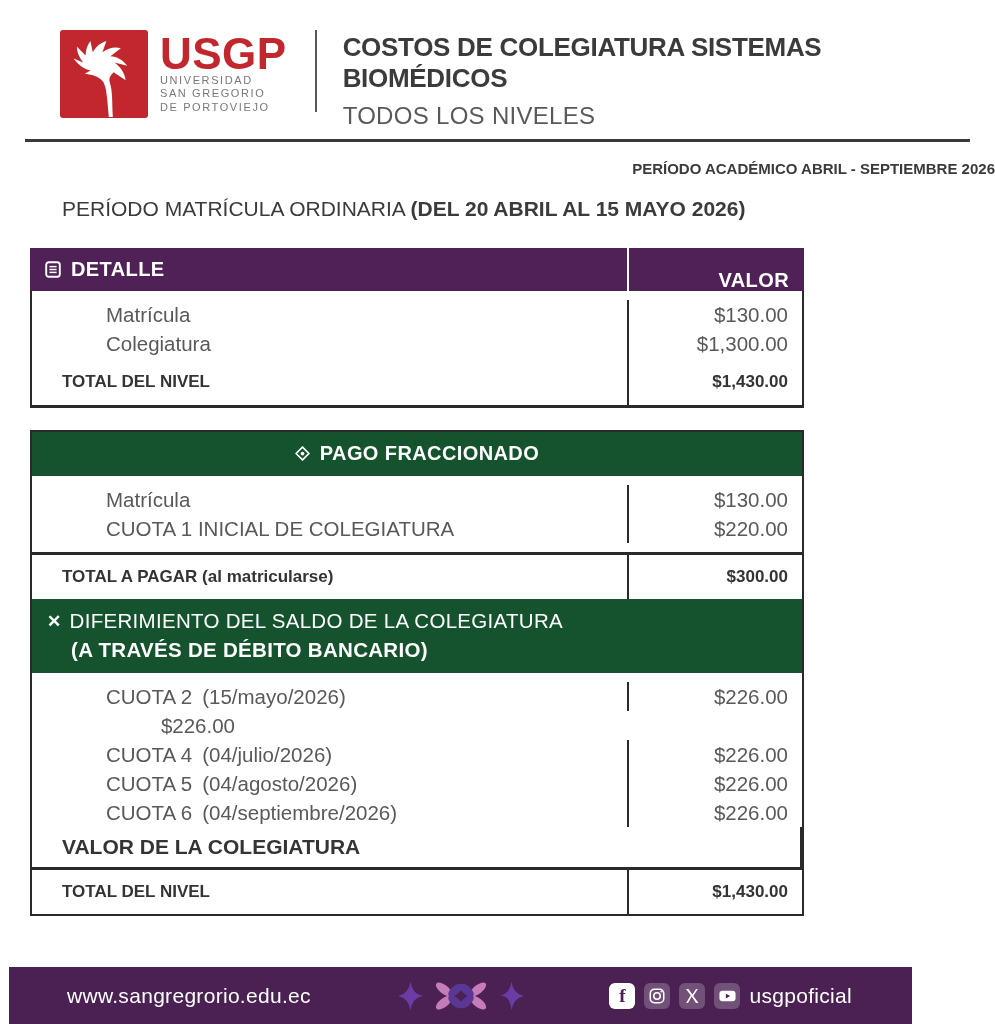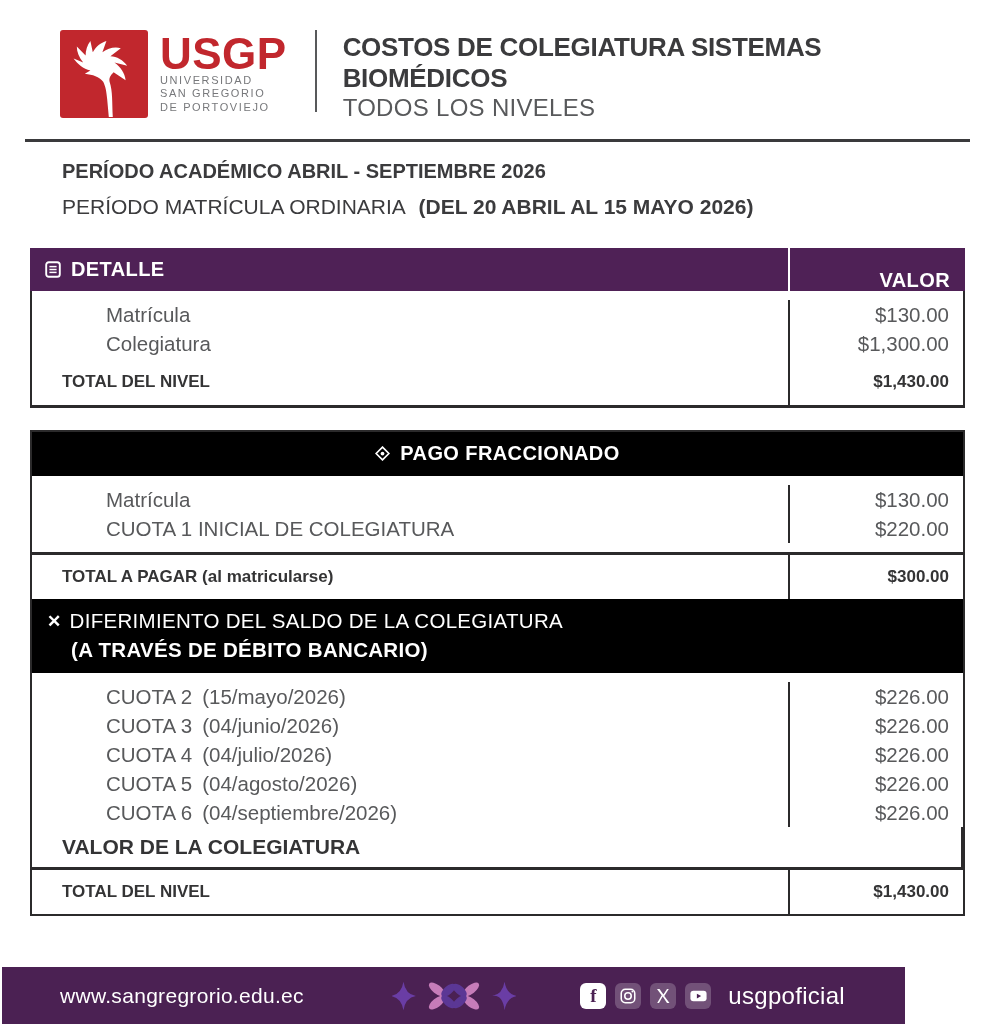--- a/index.html
+++ b/index.html
@@ -16,33 +16,33 @@
   .logo { display:flex; align-items:center; gap:12px; }
   .logo-square {
     width:88px; height:88px; background:#c1272d; border-radius:3px;
     display:flex; align-items:flex-end; justify-content:center; overflow:hidden;
   }
   .logo-square svg { width:80px; height:82px; display:block; }
   .logo-word { display:flex; flex-direction:column; }
   .logo-acronym { color:#c1272d; font-weight:bold; font-size:44px; line-height:0.9; letter-spacing:0.5px; }
   .logo-line { color:#77787b; font-size:11px; letter-spacing:1.6px; line-height:1.22; font-weight:500; }
   .header-divider { width:2px; height:82px; background:#58595b; margin:0 26px 0 28px; }
-  .header-titles { display:flex; flex-direction:column; gap:0; padding-top:2px; }
+  .header-titles { display:flex; flex-direction:column; gap:8px; padding-top:2px; }
   .page-title { font-size:26px; font-weight:bold; color:#3b3b3d; letter-spacing:-0.3px; }
   .page-subtitle { font-size:24px; color:#58595b; letter-spacing:0.3px; }
   .rule { position:absolute; left:25px; right:25px; top:139px; height:3px; background:#3a3a3c; }
 
   
   .period { margin:32px 0 0 62px; }
-  .period-line1 { font-size:20px; font-weight:bold; color:#3b3b3d; margin-bottom:12px; }
+  .period-line1 { font-size:15px; font-weight:bold; color:#3b3b3d; margin-bottom:20px;text-align:right; }
   .period-line2 { font-size:21px; color:#3b3b3d; }
-  .period-line2 b { font-weight:bold;margin-left:8px; }
-
-  
-  .tbl { position:absolute; left:30px; width:935px; }
+  .period-line2 b { font-weight:bold; }
+
+  
+  .tbl { position:absolute; left:30px; width:774px; }
   .tbl1 { top:248px; }
   .tbl2 { top:430px; border:2px solid #2b2a2b; }
 
   .purple-head {
     background:#4f2156; color:#fff; display:flex; align-items:stretch; height:43px;
   }
   .purple-head .head-left {
     flex:1; display:flex; align-items:center; gap:10px; padding-left:15px;
     font-weight:bold; font-size:20px; letter-spacing:0.4px;
     border-right:2px solid #ffffff;
@@ -65,49 +65,49 @@
   }
   .row-line { height:29px;padding-left:44px; }
   .rows-pad { padding-top:9px; }
   .row-total { height:47px; }
   .row-total .cell-l, .row-total .cell-r { font-weight:bold; color:#343435; font-size:17px; }
   .row-subtotal { height:40px; }
   .row-subtotal .cell-l, .row-subtotal .cell-r { font-weight:bold; color:#343435; font-size:21px; }
   .sep-top { border-top:3px solid #2b2a2b; }
 
   .section-head {
-    background:#000000; color:#fff; padding:10px 15px 11px 15px;
+    background:#14532d; color:#fff; padding:10px 15px 11px 15px;
     display:flex; flex-direction:column; justify-content:center;
   }
   .section-head-1 { height:44px; flex-direction:row; align-items:center; gap:10px;
     font-weight:bold; font-size:20px; letter-spacing:0.4px; }
   .section-head-2 { min-height:74px; gap:5px; }
   .sh2-line1 { display:flex; align-items:center; gap:8px; font-size:20.5px; font-weight:normal; letter-spacing:0.3px; }
   .sh2-line2 { font-size:20.5px; font-weight:bold; padding-left:24px; letter-spacing:0.3px; }
 
   .cuota-label { display:inline-flex; }
   .cuota-date { margin-left:10px; }
 
   .icon-inline { display:inline-flex; align-items:center; justify-content:center; }
   .x-mark { font-weight:bold; font-size:17px; line-height:1; }
 
   
   .footer {
-    position:absolute; left:2px; bottom:0; width:903px; height:57px; background:#4b2153;
+    position:absolute; left:9px; bottom:0; width:903px; height:57px; background:#4b2153;
     display:flex; align-items:center; color:#fff;
   }
   .footer-site { position:absolute; left:58px; font-size:21px; letter-spacing:0.3px; }
   .footer-ornament { position:absolute; left:50%; transform:translateX(-50%); top:8px; }
   .footer-social { position:absolute; right:60px; display:flex; align-items:center; gap:9px; }
   .soc {
     width:26px; height:26px; border-radius:6px; display:flex; align-items:center; justify-content:center;
     background:rgba(255,255,255,0.22);
   }
   .soc-fb { background:#ffffff; color:#4b2153; font-weight:bold; font-size:19px; font-family:"Liberation Serif", serif; }
-  .footer-handle { font-size:24px; margin-left:8px; letter-spacing:0.3px; }
+  .footer-handle { font-size:21px; letter-spacing:0.3px; }
 </style>
 </head>
 <body>
 
 <div class="page">
 
   <div class="header">
     <div class="logo">
       <div class="logo-square">
         <svg viewBox="0 0 100 100">
@@ -206,24 +206,20 @@
 
     <div class="rows-pad">
       <div class="row row-line">
         <div class="cell-l">
           <span class="cuota-label">CUOTA 2</span>
           <span class="cuota-date">(15/mayo/2026)</span>
         </div>
         <div class="cell-r">$226.00</div>
       </div>
       <div class="row row-line">
-        <div class="cell-l">
-          <span class="cuota-label">CUOTA 3</span>
-          <span class="cuota-date">(04/junio/2026)</span>
-        </div>
         <div class="cell-r">$226.00</div>
       </div>
       <div class="row row-line">
         <div class="cell-l">
           <span class="cuota-label">CUOTA 4</span>
           <span class="cuota-date">(04/julio/2026)</span>
         </div>
         <div class="cell-r">$226.00</div>
       </div>
       <div class="row row-line">

